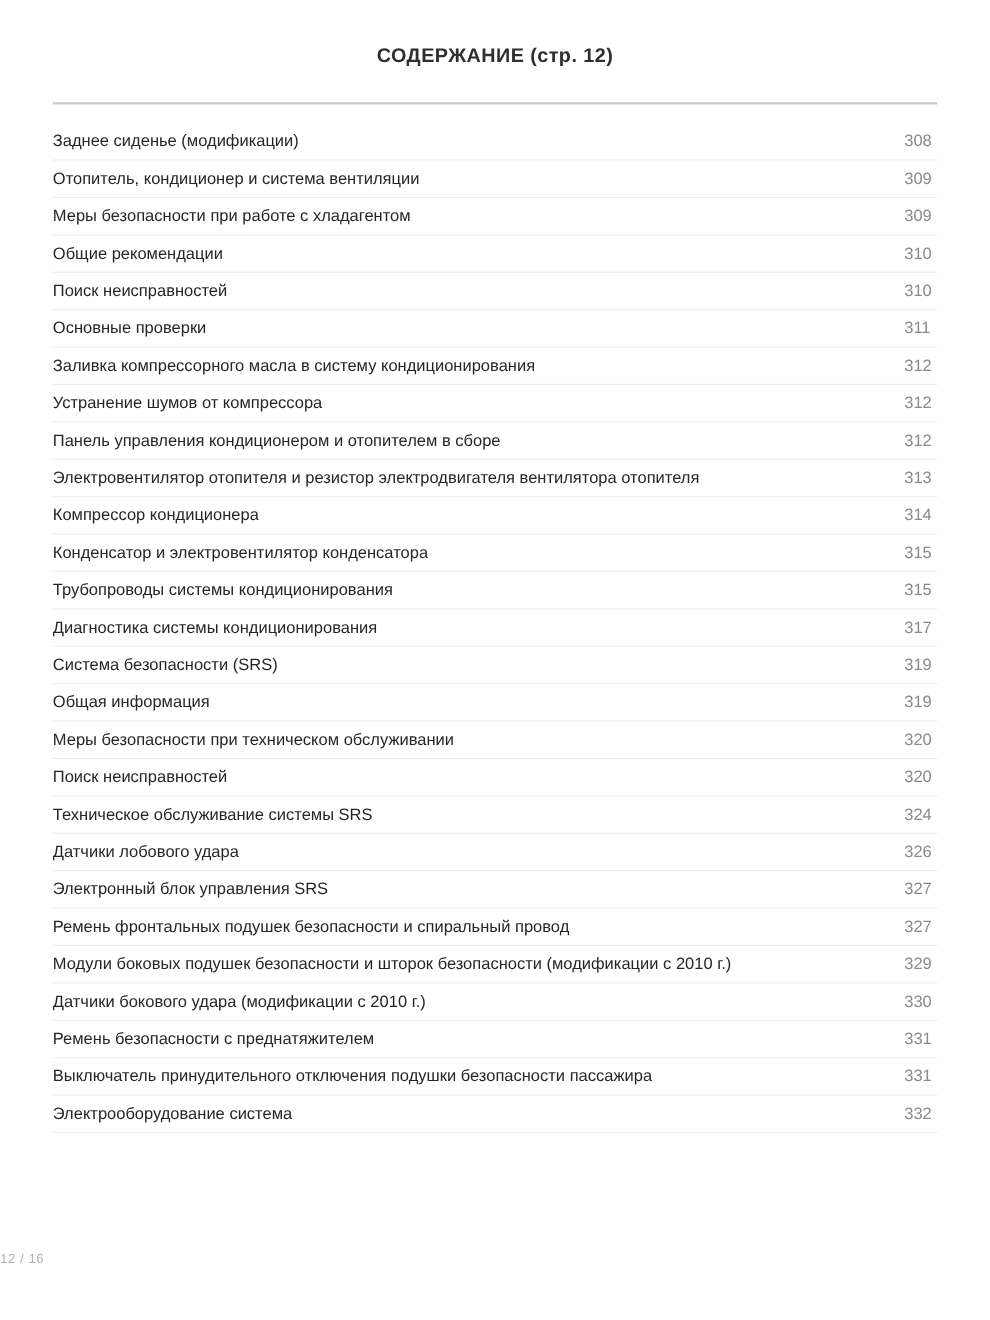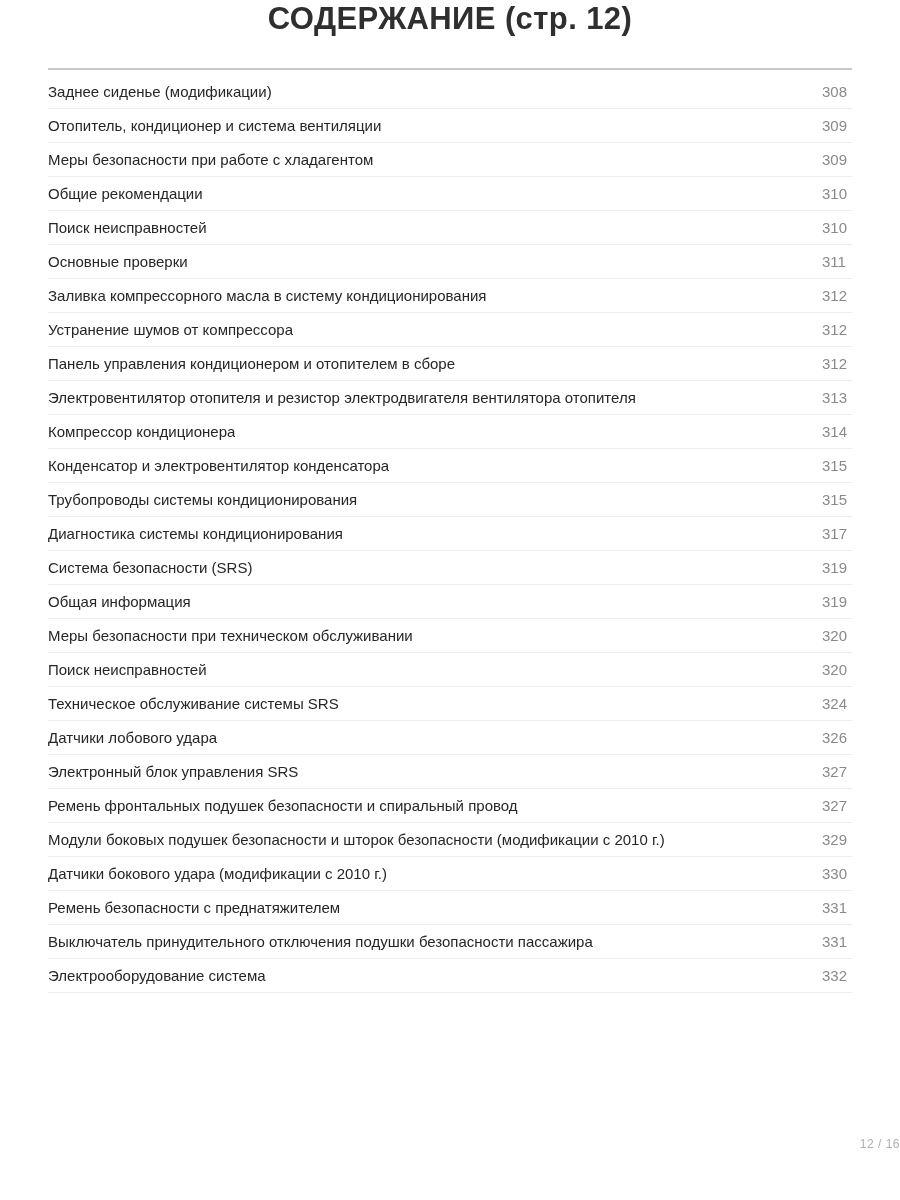--- a/index.html
+++ b/index.html
@@ -20,36 +20,37 @@
     width: 900px;
     height: 1200px;
     box-sizing: border-box;
     padding: 0 48px;
     display: flex;
     flex-direction: column;
     position: relative;
   }
   .doc-title {
     text-align: center;
-    font-size: 31px;
+    font-size: 18px;
     font-weight: bold;
     color: #2f2f2f;
     letter-spacing: 0.4px;
     margin: 0;
+    padding-top: 40px;
     padding-bottom: 0;
     line-height: 1.2;
   }
   .title-rule {
     margin-top: 31px;
     height: 2px;
     background: #c9c9c9;
     width: 100%;
   }
   .toc {
-    margin-top: 5px;
+    margin-top: 17px;
     width: 100%;
   }
   .toc-row {
     display: flex;
     align-items: baseline;
     justify-content: space-between;
     border-bottom: 1px solid #ededed;
     height: 34px;
     box-sizing: border-box;
     padding-top: 7px;
@@ -70,21 +71,21 @@
     flex: 0 0 auto;
     text-align: left;
     min-width: 30px;
     white-space: nowrap;
   }
   .footer {
     position: absolute;
     left: 0;
     right: 0;
     top: 1137px;
-    text-align: right;
+    text-align: left;
     font-size: 12px;
     color: #b0b0b0;
     letter-spacing: 0.5px;
   }
 </style>
 </head>
 <body>
 
 <div class="page">
 

